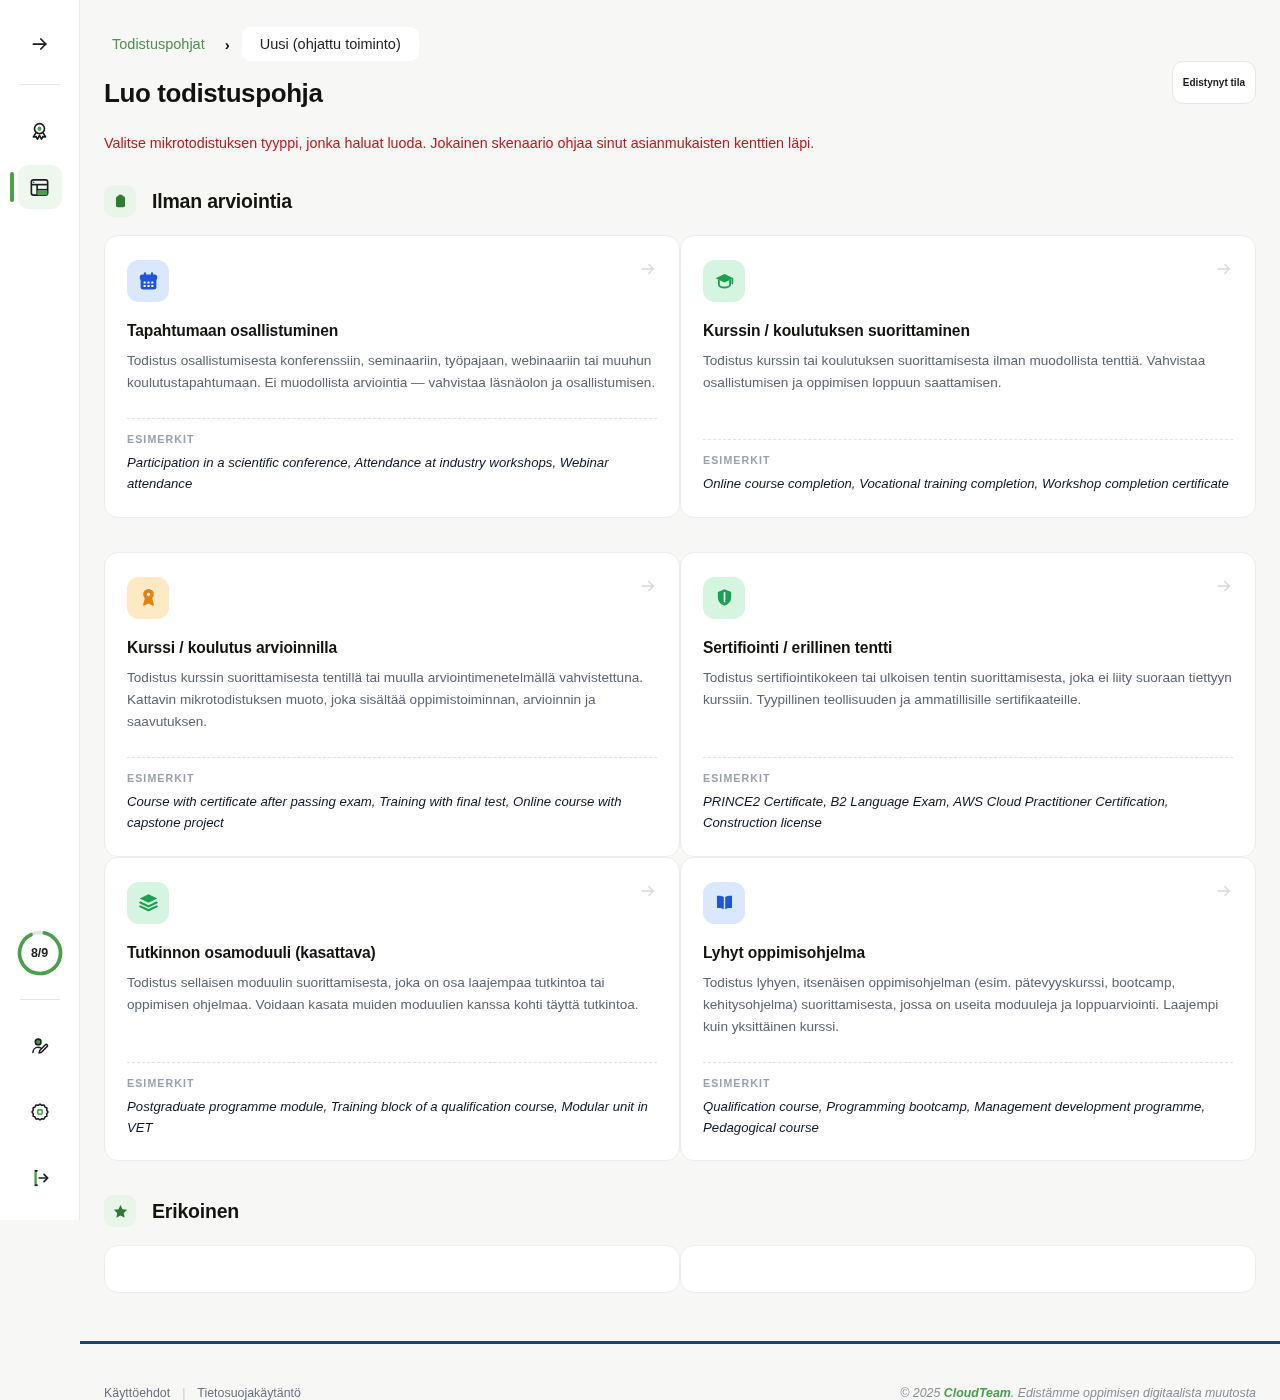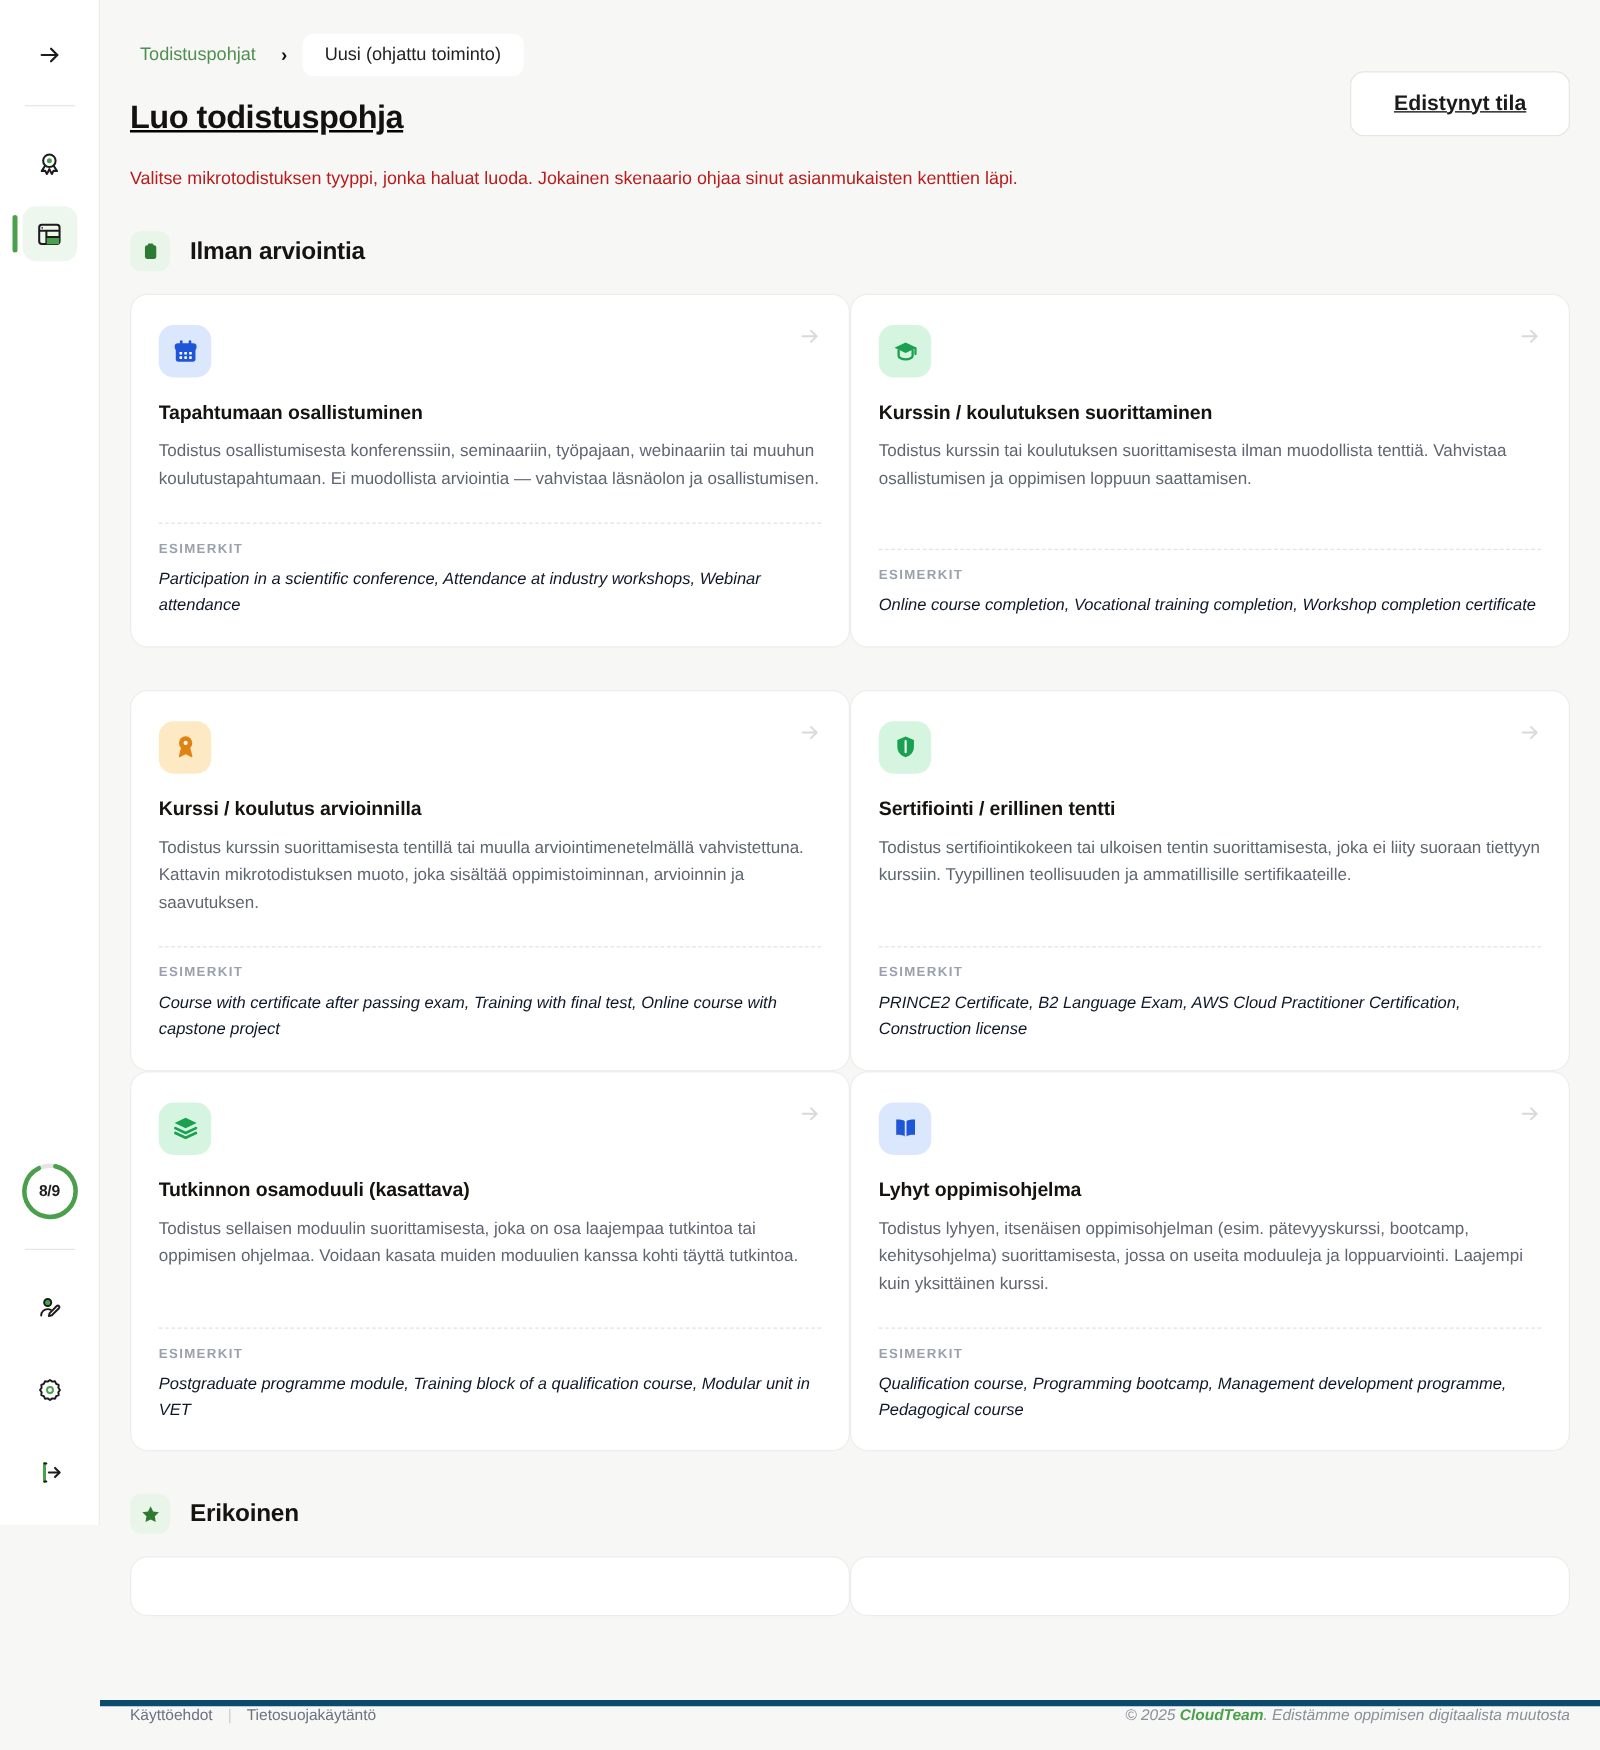--- a/index.html
+++ b/index.html
@@ -48,25 +48,25 @@
   .scroll-area { flex: 1; overflow: hidden; padding: 26px 24px 0 24px; }
 
   .breadcrumb { display: flex; align-items: center; gap: 4px; height: 36px; }
   .bc-link { color: #4f8f4f; font-size: 14.5px; padding: 6px 8px; cursor: pointer; }
   .bc-chev { color: #111; font-size: 15px; font-weight: 700; padding: 0 8px; display: flex; align-items: center; }
   .bc-current {
     background: #fff; border-radius: 9px; padding: 9px 18px;
     font-size: 14.5px; color: #222;
   }
 
-  .title-row { display: flex; align-items: center; justify-content: space-between; margin-top: 16px; text-decoration: underline; }
+  .title-row { display: flex; align-items: center; justify-content: space-between; margin-top: 16px; }
   .page-title { font-size: 26px; font-weight: 700; color: #14120f; letter-spacing: -0.4px; }
   .adv-btn {
     background: #fff; border: 1px solid #e6e6e6; border-radius: 11px;
-    padding: 15px 34px; font-size: 17px; font-weight: 600; color: #1a1a1a;
+    padding: 15px 10px; font-size: 10px; font-weight: 600; color: #1a1a1a;
     cursor: pointer; font-family: inherit; white-space: nowrap;
     margin-top: -22px;
   }
   .page-sub { margin-top: 26px; font-size: 14.3px; color: #b91c1c; }
 
   .section { margin-top: 34px; }
   .section-head { display: flex; align-items: center; gap: 16px; }
   .sec-badge {
     width: 32px; height: 32px; border-radius: 9px; background: #e9f5e9;
     display: flex; align-items: center; justify-content: center;
@@ -87,22 +87,22 @@
   .card-arrow { position: absolute; top: 24px; right: 22px; color: #d9d9d9; }
   .card-title { font-size: 15.6px; font-weight: 700; color: #15130f; margin-top: 20px; letter-spacing: -0.1px; }
   .card-desc { font-size: 13.6px; line-height: 1.62; color: #5f6672; margin-top: 10px; }
   .card-grow { flex: 1; min-height: 6px; }
   .card-hr { border-top: 1px dashed #e2e2e2; margin-top: 18px; }
   .ex-label { font-size: 10.6px; font-weight: 700; letter-spacing: 1.1px; color: #9aa1ac; margin-top: 14px; }
   .ex-text { font-size: 13.2px; line-height: 1.62; color: #0f172a; font-style: italic; margin-top: 7px; }
 
   
   .footer {
-    height: 40px; background: #f7f7f6; border-top: 5px solid #0c4a6e;
-    display: flex; align-items: flex-start; justify-content: space-between;
+    height: 59px; background: #f7f7f6; border-top: 3px solid #0c4a6e;
+    display: flex; align-items: flex-end; justify-content: space-between;
     padding: 0 24px; font-size: 12.4px; color: #6b7280; flex-shrink: 0;
   }
   .footer-left { display: flex; align-items: center; gap: 12px; }
   .f-link { cursor: pointer; color: #6b7280; }
   .f-sep { color: #cdcdcd; }
   .footer-right { color: #8a8f98; font-style: italic; }
   .brand { color: #4ba04b; font-weight: 600; }
 </style>
 </head>
 <body>

